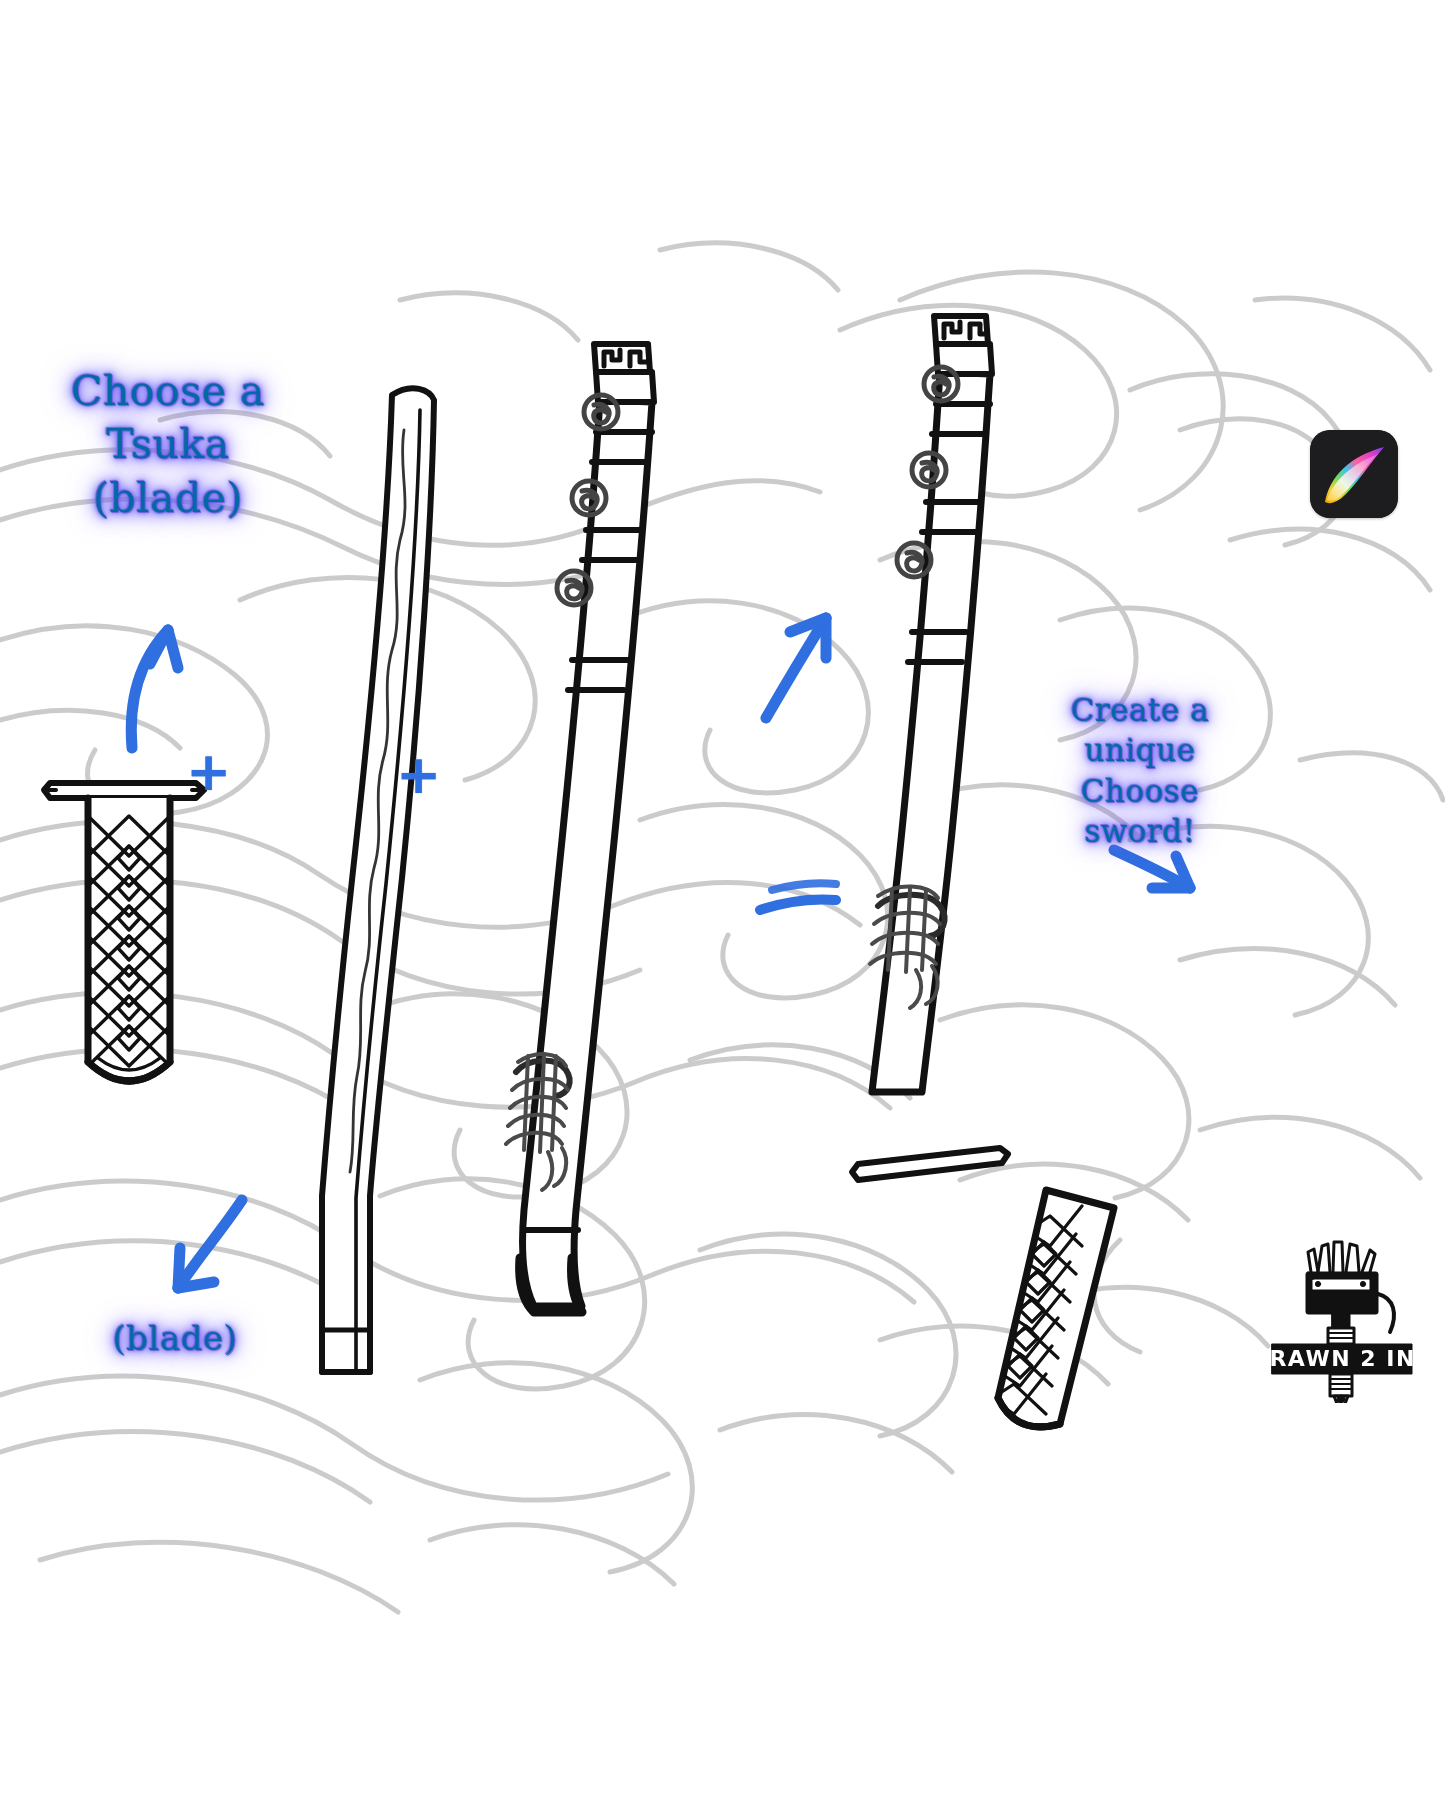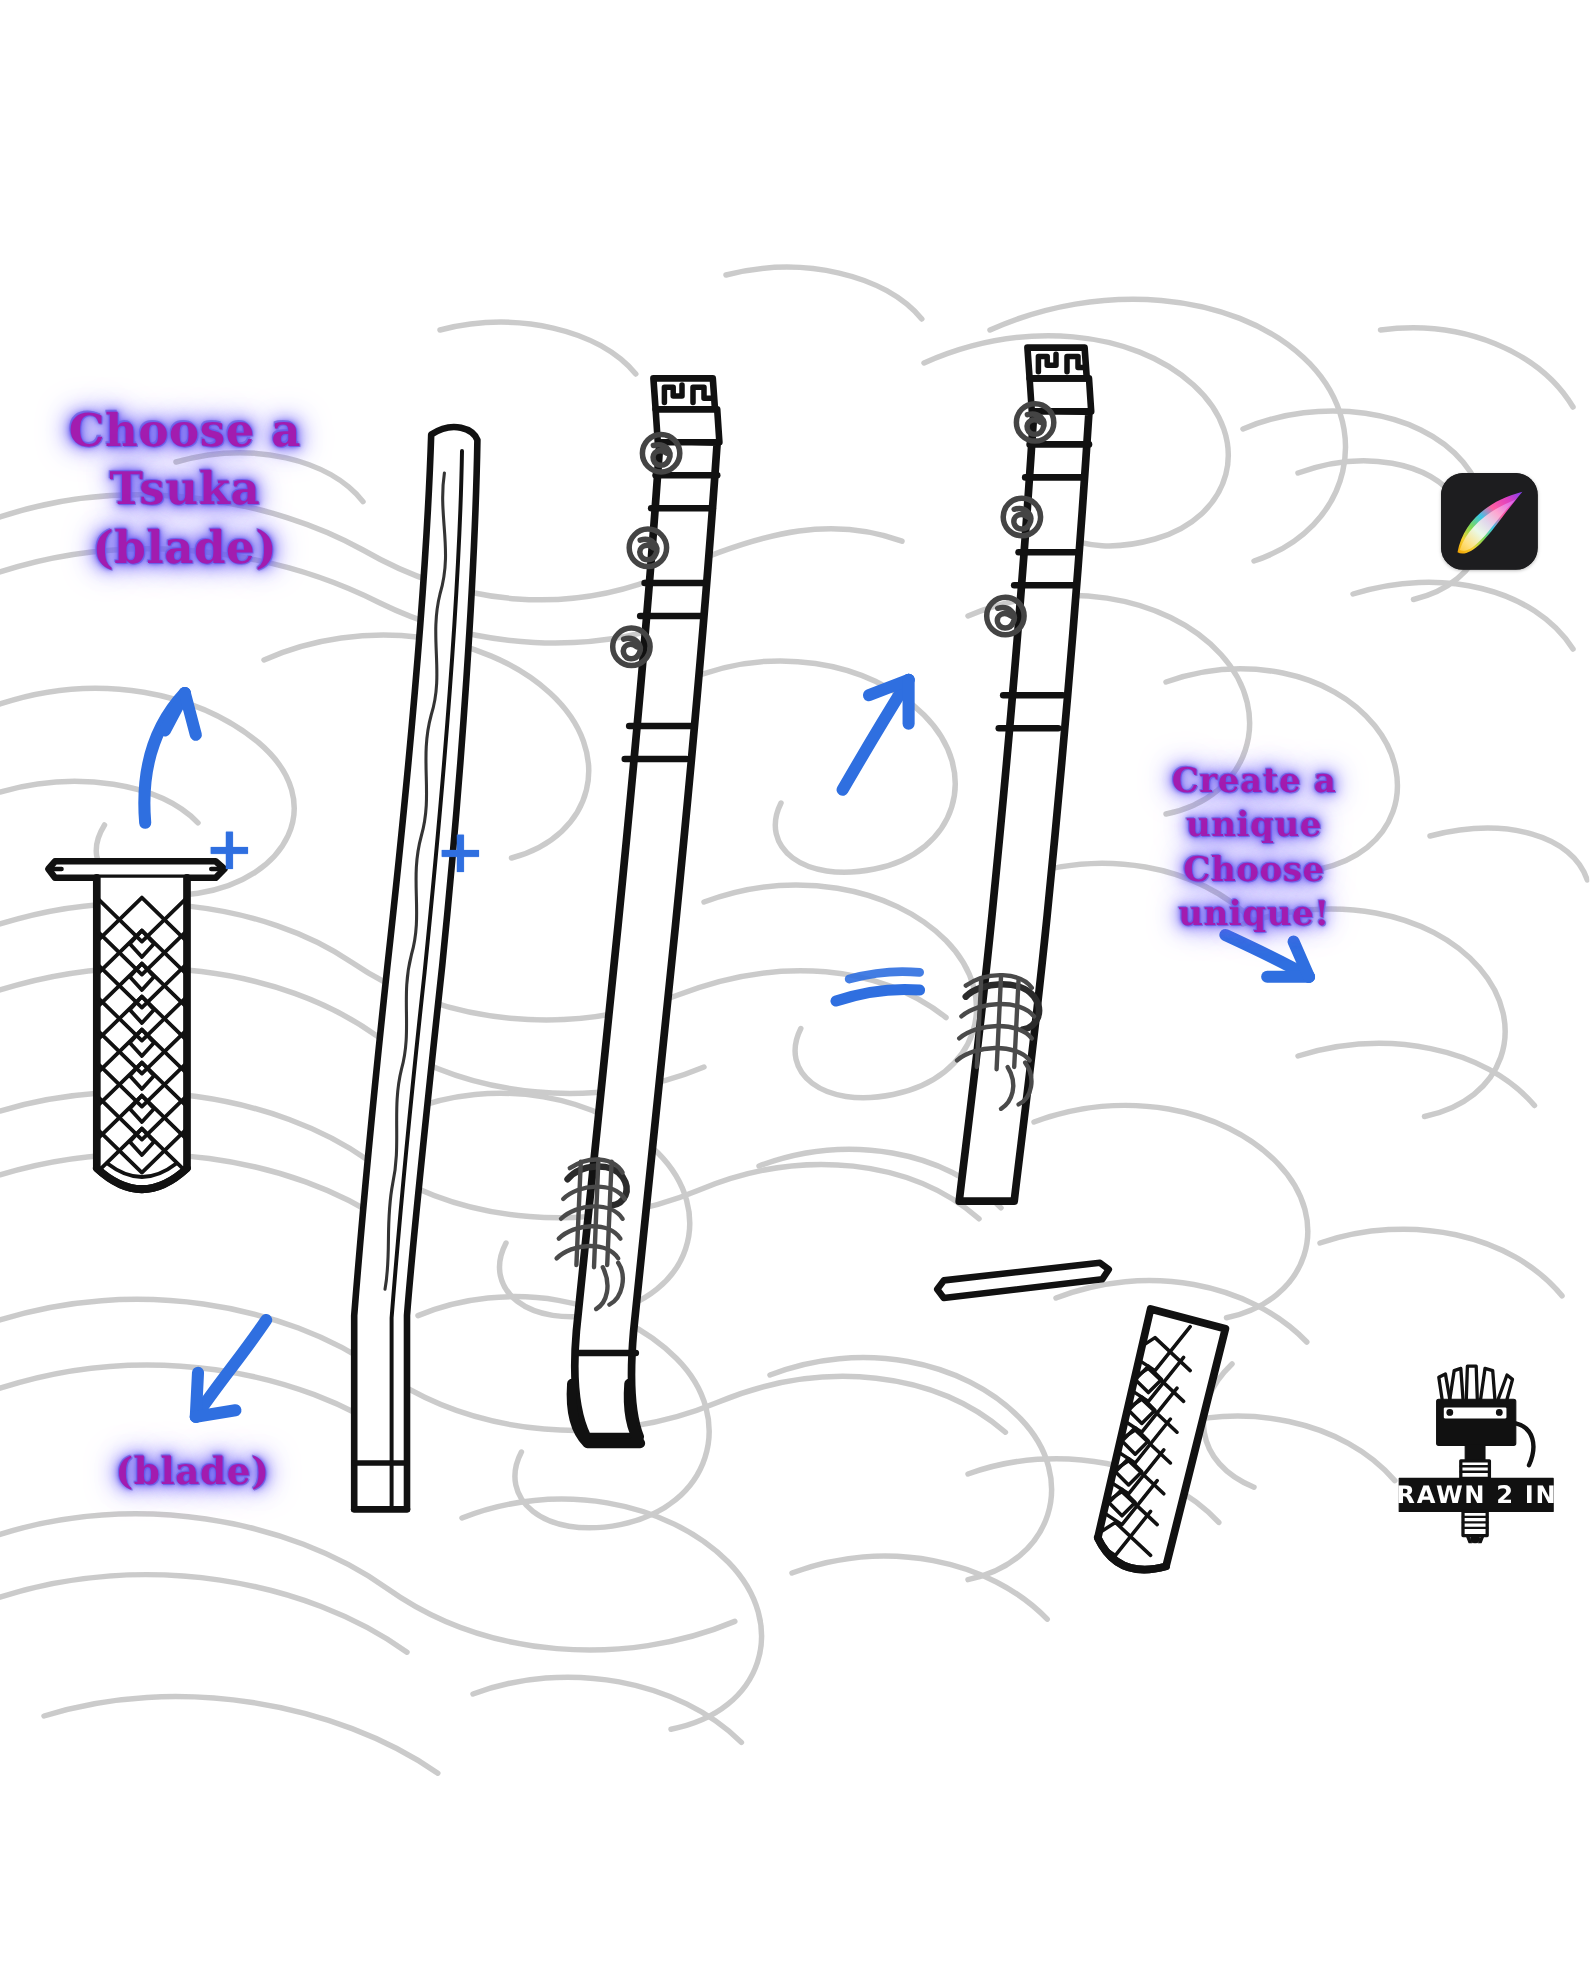--- a/index.html
+++ b/index.html
@@ -19,22 +19,22 @@
     position: absolute;
     left: 0; top: 0;
     width: 1445px;
     height: 1807px;
     pointer-events: none;
   }
   .label {
     position: absolute;
     text-align: center;
     font-family: "DejaVu Serif", serif;
-    font-weight: 700;
-    color: #a21caf;
+    font-weight: 400;
+    color: #0369a1;
     letter-spacing: 0.5px;
     line-height: 1.30;
     text-shadow:
       0 0 3px #5c4fe8,
       0 0 6px #6a5cf0,
       0 0 12px #6a5cf0,
       0 0 20px #6a5cf0,
       0 0 30px #8b7dff,
       1px 1px 0 #9b92d8,
       -1px -1px 0 #9b92d8;
@@ -371,21 +371,21 @@
     <span>(blade)</span>
   </div>
 
   <div class="label" id="label-saya">
   </div>
 
   <div class="label" id="label-create">
     <span>Create a</span>
     <span>unique</span>
     <span>Choose</span>
-    <span>unique!</span>
+    <span>sword!</span>
   </div>
 
   <div class="label" id="label-katana">
     <span>(blade)</span>
   </div>
 
   <div class="plus" id="plus-1">+</div>
   <div class="plus" id="plus-2">+</div>
 
   <div id="procreate-icon">

